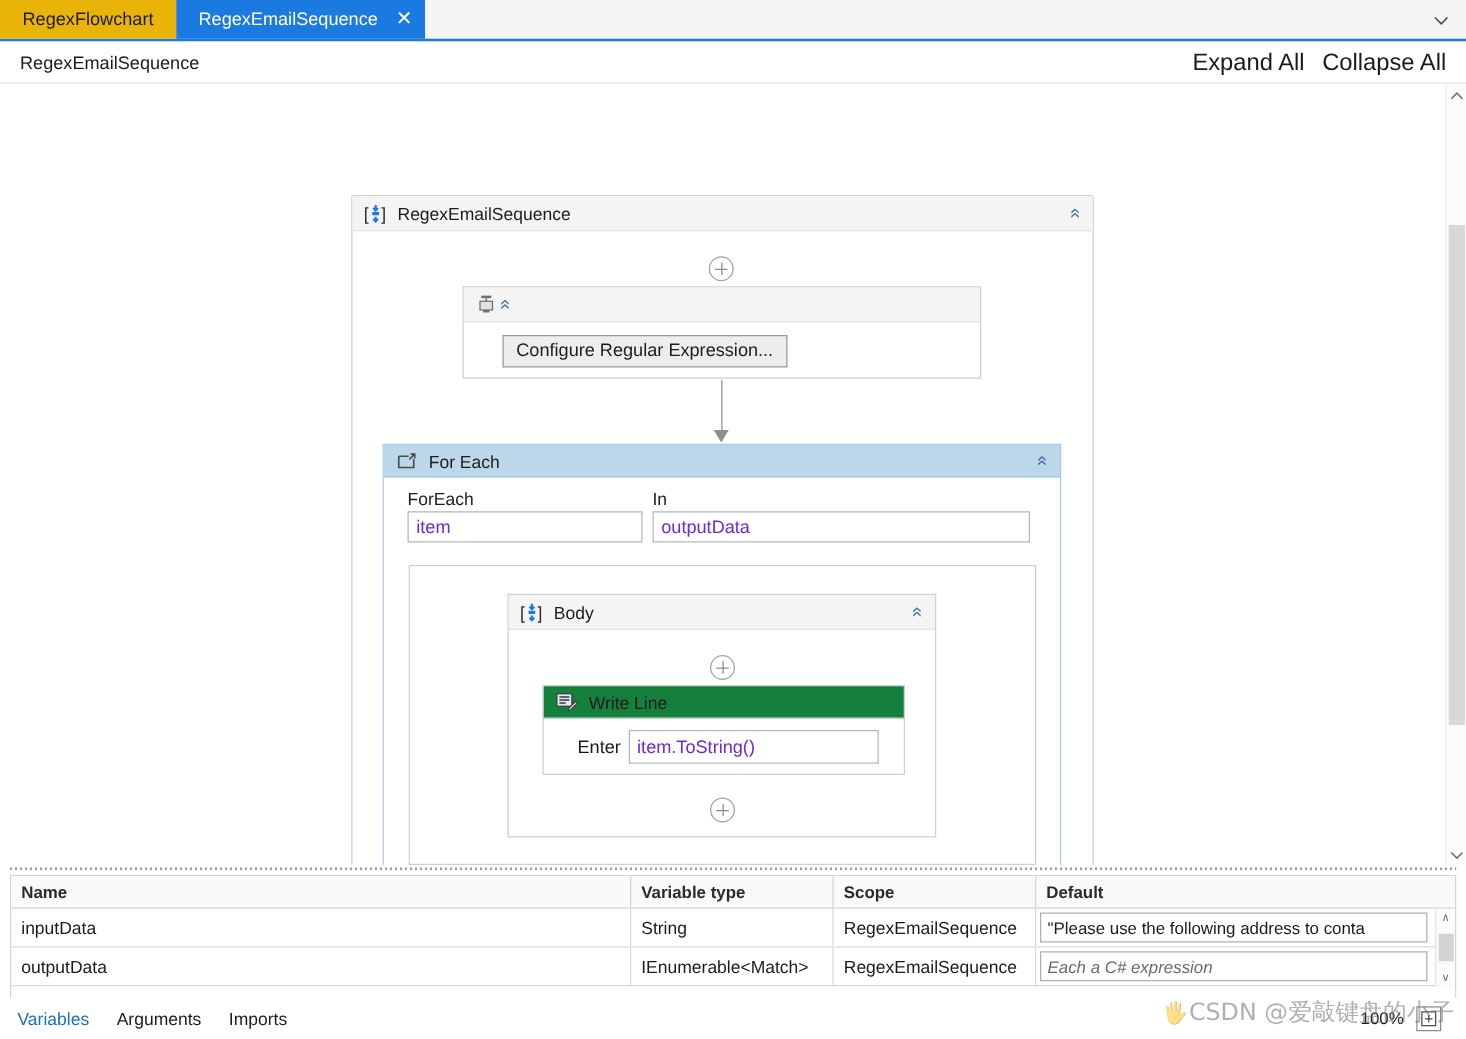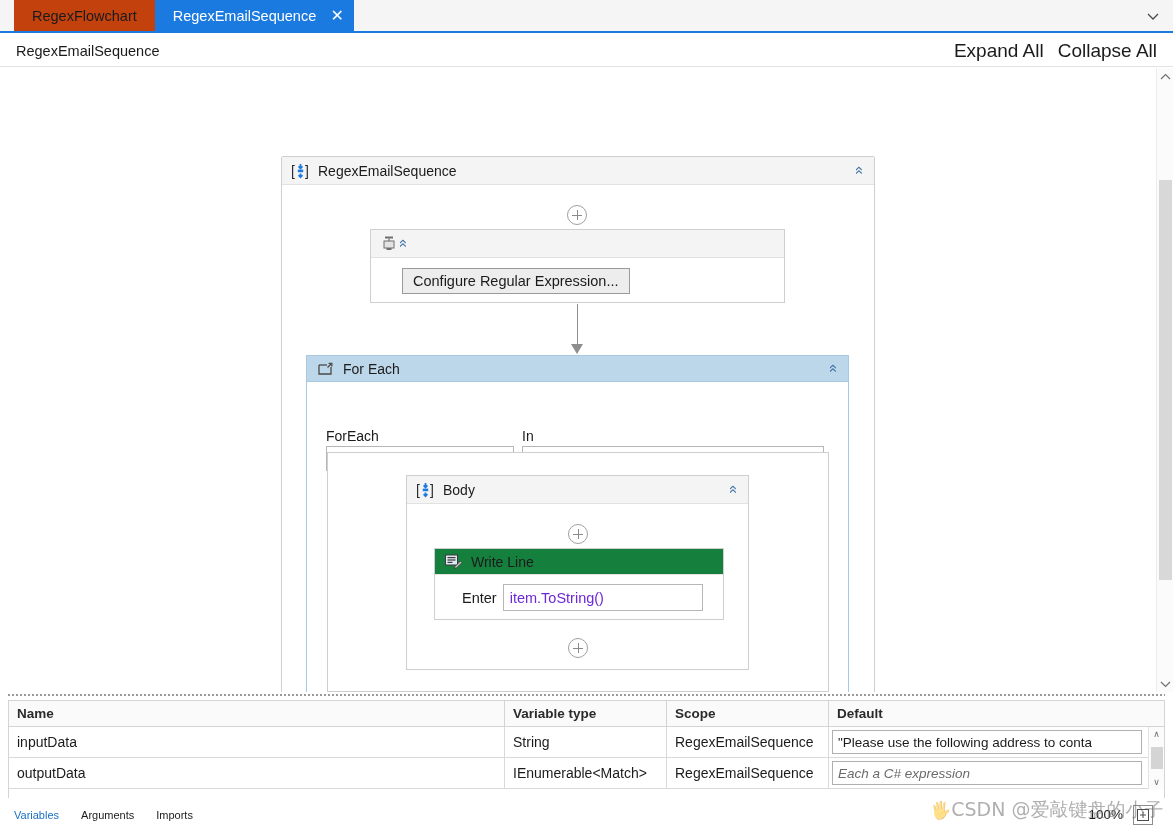--- a/index.html
+++ b/index.html
@@ -19,21 +19,21 @@
     position: absolute; left: 0; top: 0; width: 1173px; height: 33px;
     background: #f5f5f5;
     border-bottom: 2px solid #1a7ae0;
     display: flex; align-items: flex-end;
   }
   .tab {
     height: 31px; display: flex; align-items: center;
     padding: 0 18px; font-size: 14.5px; color: #1b1b1b;
     background: #f5f5f5; cursor: pointer; white-space: nowrap;
   }
-  .tab.inactive { background: #c2410c; margin-left: 14px; }
+  .tab.inactive { background: #eab308; }
   .tab.active {
     background: #1a7ae0; color: #ffffff;
     padding-right: 8px;
   }
   .tab-close {
     margin-left: 12px; font-size: 16px; color: #ffffff;
     line-height: 1; font-weight: 300; cursor: pointer;
     width: 18px; text-align: center;
   }
   .tabstrip-chevron {
@@ -147,21 +147,21 @@
   
   .foreach-box {
     left: 306px; top: 287px; width: 543px; height: 348px;
     border: 1px solid #a9c9e3; background: #ffffff;
   }
   .foreach-header {
     height: 26px; display: flex; align-items: center;
     padding: 0 8px 0 9px; background: #bcd6ea;
     border-bottom: 1px solid #a9c9e3; font-size: 14px;
   }
-  .foreach-fields { display: flex; padding: 9px 0 0 19px; gap: 8px; margin-top: 37px; }
+  .foreach-fields { display: flex; padding: 9px 0 0 19px; gap: 8px; }
   .fld-label { font-size: 14px; margin-bottom: 2px; display: block; }
   .txtbox {
     border: 1px solid #b6b6b6; background: #ffffff;
     height: 25px; padding: 0 6px; font-size: 14.5px;
     display: flex; align-items: center; color: #6d28d9;
   }
   .fld-foreach .txtbox { width: 188px; }
   .fld-in .txtbox { width: 302px; }
 
   .foreach-inner {
@@ -241,21 +241,21 @@
   .grid-vscroll .a { font-size: 9px; color: #6f6f6f; cursor: pointer;
     height: 14px; display: flex; align-items: center; }
   .grid-vscroll .t { width: 12px; height: 22px; background: #d4d4d4; cursor: pointer; }
 
   
   .footer {
     position: absolute; left: 0; top: 798px; width: 1173px; height: 33px;
     background: #ffffff; display: flex; align-items: center;
   }
   .footer-tabs { display: flex; gap: 22px; padding-left: 14px; }
-  .footer-tabs span { font-size: 11px; cursor: pointer; }
+  .footer-tabs span { font-size: 14px; cursor: pointer; }
   .footer-tabs .active { color: #1a6fc4; }
   .footer-right {
     margin-left: auto; display: flex; align-items: center;
     gap: 10px; padding-right: 20px;
   }
   .zoom-pct { font-size: 13.5px; color: #1b1b1b; }
   .fit-btn {
     width: 20px; height: 20px; border: 1px solid #8d8d8d;
     display: flex; align-items: center; justify-content: center;
     cursor: pointer; background: #fff;

